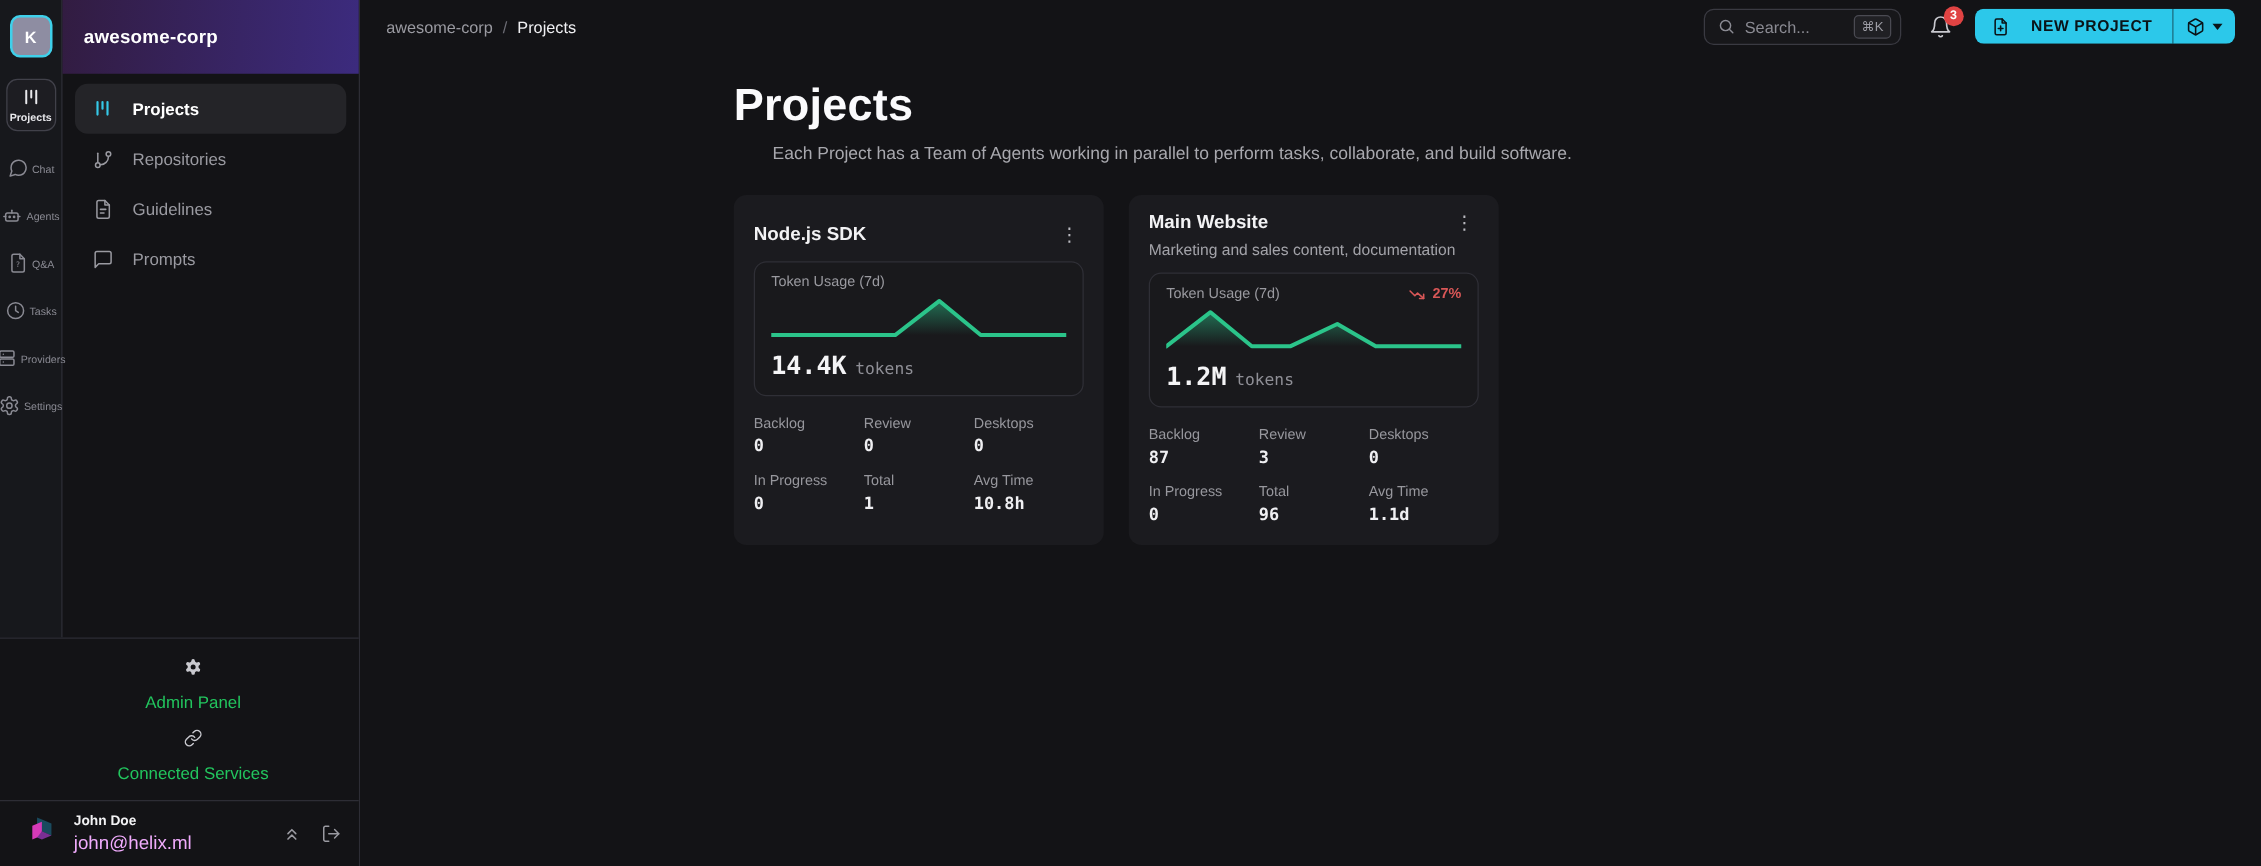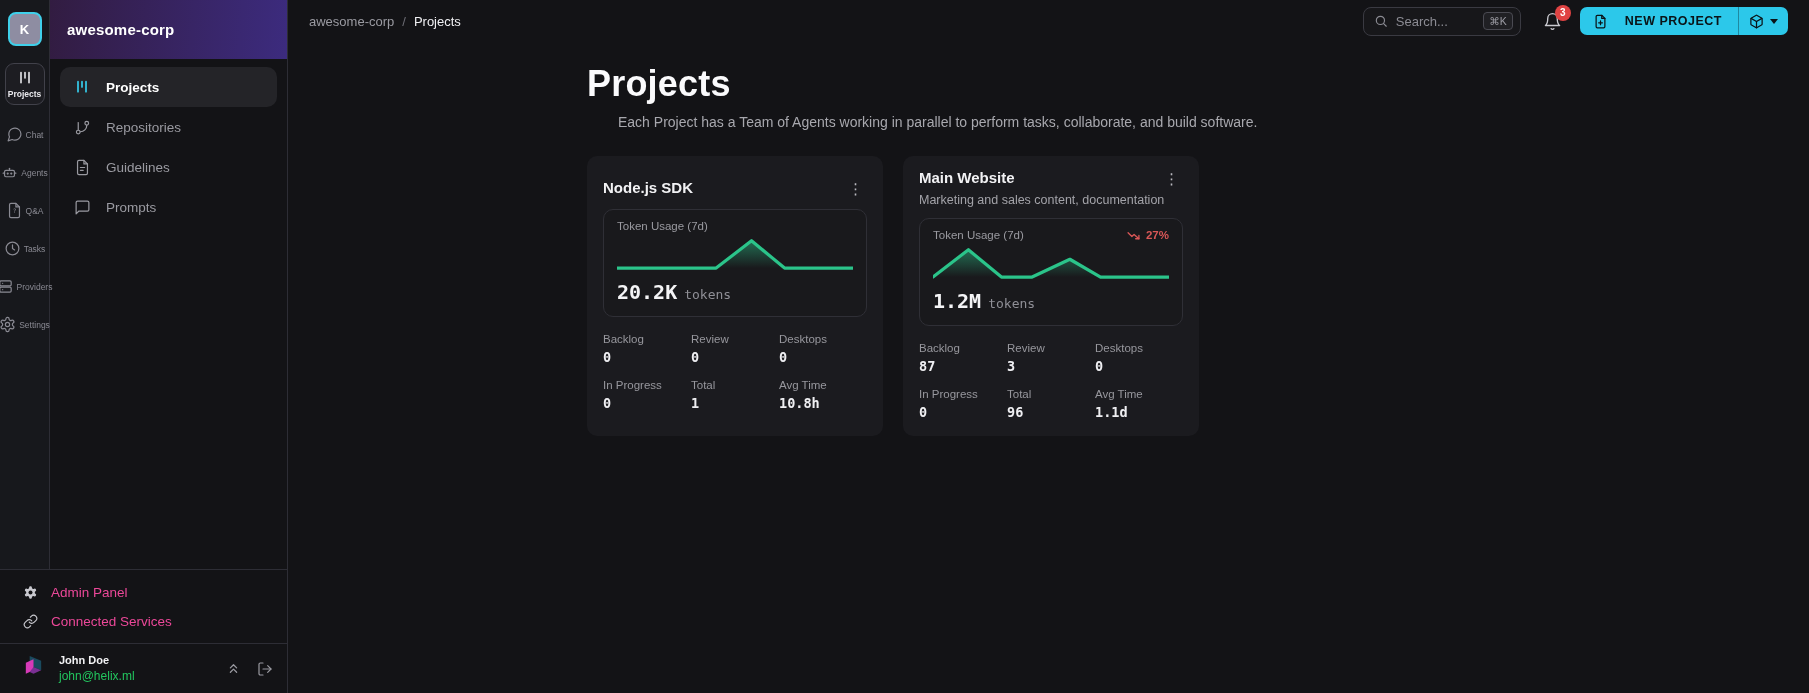--- a/index.html
+++ b/index.html
@@ -25,26 +25,26 @@
   .org-header { height:59px; background:linear-gradient(95deg,#321c41 0%, #3c2b7e 100%); display:flex; align-items:center; padding-left:17px; }
   .org-header span { font-size:15px; font-weight:bold; color:#ffffff; letter-spacing:.2px; }
   .nav { padding:8px 10px 0; display:flex; flex-direction:column; }
   .nav-item { height:40px; border-radius:10px; display:flex; align-items:center; gap:15px; padding-left:13px; color:#9a9aa1; font-size:13.5px; cursor:pointer; }
   .nav-item.active { background:#242428; color:#ffffff; font-weight:bold; }
   .nav-item.active .nav-ico { color:#35c9e8; }
   .nav-item + .nav-item { margin-top:0px; }
   .nav-ico { color:inherit; display:flex; width:18px; justify-content:center; }
 
   .left-footer { flex:none; border-top:1px solid #2d2d35; padding-top:8px; background:#131316; }
-  .foot-item { display:flex; gap:13px; padding:7px 0 7px 22px; font-size:13.5px; color:#ec4899; cursor:pointer; }
+  .foot-item { display:flex; align-items:center; gap:13px; padding:7px 0 7px 22px; font-size:13.5px; color:#22c55e; cursor:pointer;flex-direction:column; }
   .foot-item .f-ico { color:#c9c9cf; display:flex; width:16px; justify-content:center; }
   .user-row { margin-top:7px; border-top:1px solid #2d2d35; padding:10px 14px 10px 22px; display:flex; align-items:center; gap:14px; }
   .user-meta { flex:1; min-width:0; }
   .user-name { font-size:11px; font-weight:bold; color:#f2f2f4; }
-  .user-email { margin-top:3px; font-size:12px; color:#22c55e; }
+  .user-email { margin-top:3px; font-size:15px; color:#f0abfc; }
   .user-actions { display:flex; align-items:center; gap:16px; color:#9a9aa1; }
   .user-actions .u-btn { cursor:pointer; display:flex; }
 
   
   .main { flex:1; display:flex; flex-direction:column; min-width:0; }
   .topbar { height:42px; flex:none; display:flex; align-items:center; padding:0 21px 0 21px; }
   .crumbs { display:flex; align-items:center; gap:8px; font-size:13px; }
   .crumb-parent { color:#9a9aa1; cursor:pointer; }
   .crumb-sep { color:#6d6d75; }
   .crumb-current { color:#f0f0f3; }
@@ -345,21 +345,21 @@
                 <defs>
                   <linearGradient id="sg0" x1="0" y1="0" x2="0" y2="1">
                     <stop offset="0" stop-color="#2bc48a" stop-opacity="0.5"></stop>
                     <stop offset="1" stop-color="#2bc48a" stop-opacity="0"></stop>
                   </linearGradient>
                 </defs>
                 <polygon points="0.0,27.0 42.0,27.0 57.0,4.0 71.0,27.0 100.0,27.0 100,27 0,27" fill="url(#sg0)"></polygon>
                 <polyline points="0.0,27.0 42.0,27.0 57.0,4.0 71.0,27.0 100.0,27.0" fill="none" stroke="#2bc48a" stroke-width="3.2" stroke-linejoin="round" stroke-linecap="round" vector-effect="non-scaling-stroke"></polyline>
               </svg>
             <div class="usage-val">
-              <span class="usage-num mono">20.2K</span>
+              <span class="usage-num mono">14.4K</span>
               <span class="usage-unit mono">tokens</span>
             </div>
           </div>
           <div class="stats">
             <div>
                 <div class="stat-label">Backlog</div>
                 <div class="stat-value mono">0</div>
               </div>
             <div>
                 <div class="stat-label">Review</div>

